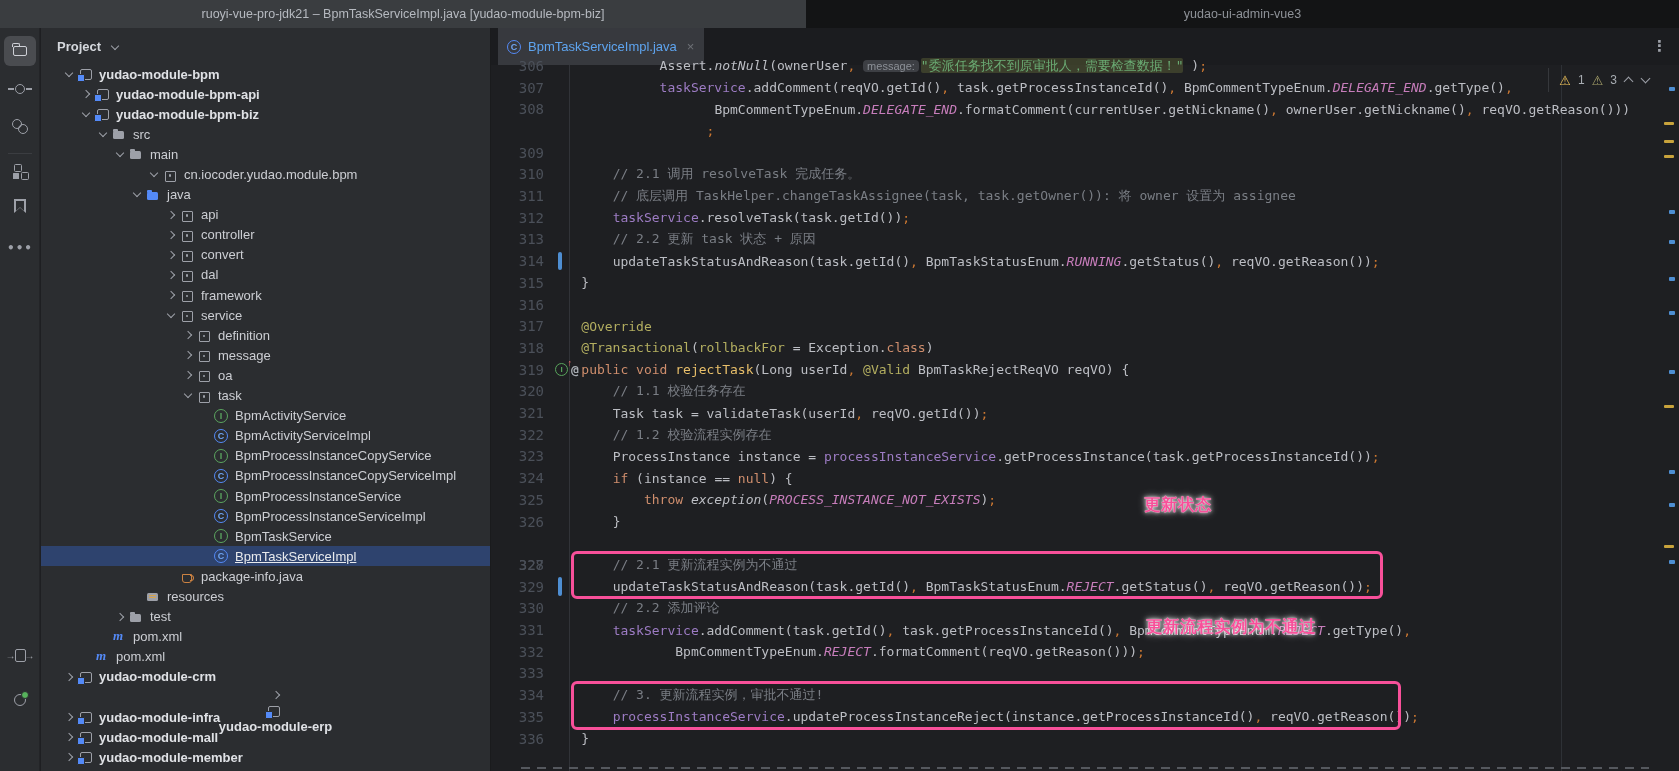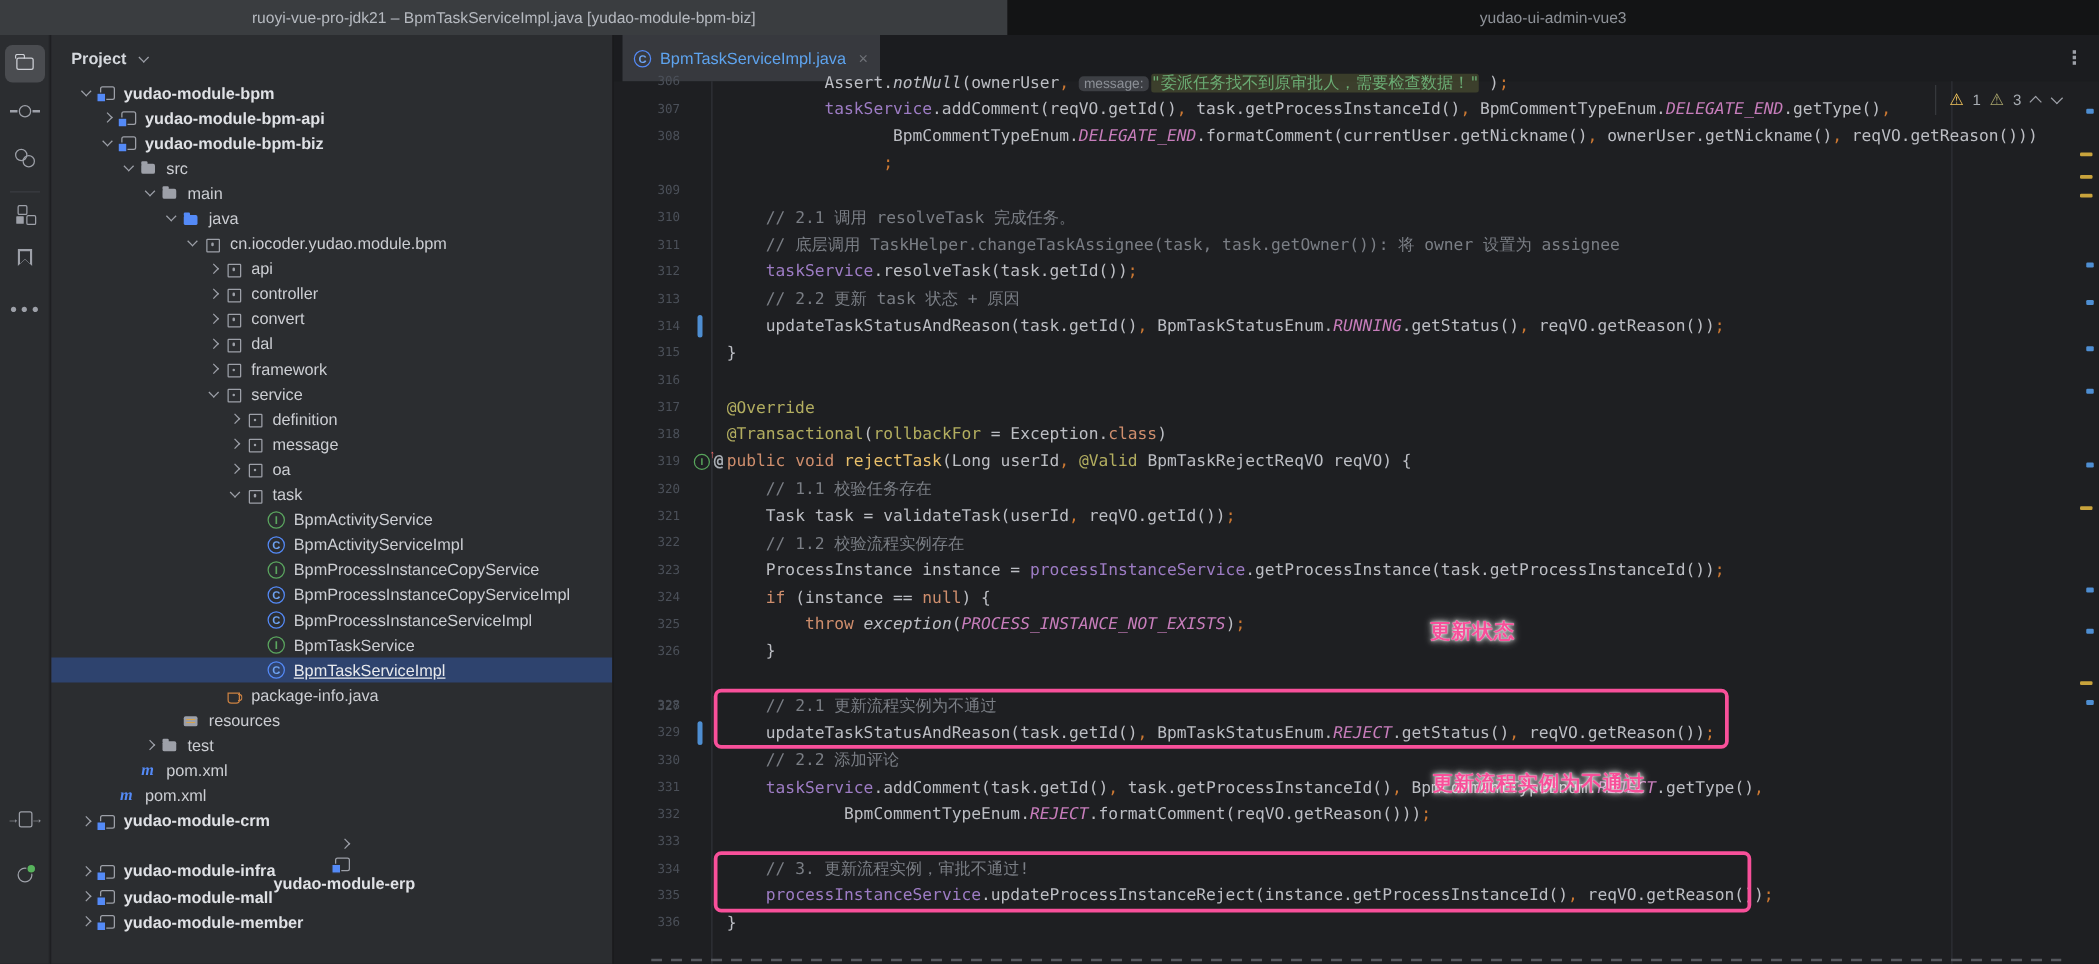--- a/index.html
+++ b/index.html
@@ -75,21 +75,21 @@
   .tab{margin-left:7px;padding:0 10px 0 8px;background:#37393E;display:flex;align-items:center;gap:6px;
     color:#5EA4EF;font-size:13px;position:relative}
   .tab-underline{position:absolute;left:7px;top:34px;height:3px;background:#3574F0}
   .tab .close{color:#6E7177;font-size:13px;margin-left:4px}
   .tab-more{position:absolute;right:12px;top:9px;color:#9DA0A8;font-size:15px;font-weight:700}
   .gutter-border{position:absolute;left:78px;top:37px;bottom:0;width:1px;background:#313338}
   .margin-guide{position:absolute;left:1070px;top:37px;bottom:0;width:1px;background:#2E3136}
   .lines{position:absolute;left:0;top:27px;right:0;bottom:0;
     font-family:"DejaVu Sans Mono","Liberation Mono",monospace;font-size:13px}
   .code-row{position:absolute;left:0;right:14px;height:21.7px;display:flex;align-items:center}
-  .ln{width:63px;text-align:right;padding-right:10px;color:#4B5059;font-size:10px;flex:none}
+  .ln{width:63px;text-align:right;padding-right:10px;color:#4B5059;font-size:14px;flex:none}
   .code{white-space:pre;margin-left:-4px}
   .chg{position:absolute;left:67px;top:1.5px;bottom:1.5px;width:3.5px;background:#4E8ED2;border-radius:2px}
   .gico{position:absolute;left:64px;top:3px;display:flex;gap:3px;align-items:center}
   .ovr{width:13px;height:13px;border:1.2px solid #58A55C;border-radius:50%;color:#58A55C;
     font:700 8px/11px "Liberation Sans",sans-serif;text-align:center;position:relative}
   .ovr::after{content:"↑";position:absolute;right:-5px;top:-6px;color:#F26D6D;font-size:9px}
   .at{color:#A8ADB3;font:700 13px/16px "DejaVu Sans Mono",monospace}
   .tk-def{color:#BCBEC4}
   .tk-kw{color:#CF8E6D}
   .tk-ann,.tk-attr{color:#B3AE60}
@@ -182,30 +182,30 @@
       <div class="tree-row" style="padding-left: 54px;">
         <span class="chev chev-d"></span>
         <span class="ti ti-folder"></span>
         <span class="lbl">src</span>
       </div>
       <div class="tree-row" style="padding-left: 71px;">
         <span class="chev chev-d"></span>
         <span class="ti ti-folder"></span>
         <span class="lbl">main</span>
       </div>
+      <div class="tree-row" style="padding-left: 105px;">
+        <span class="chev chev-d"></span>
+        <span class="ti ti-package"></span>
+        <span class="lbl">cn.iocoder.yudao.module.bpm</span>
+      </div>
       <div class="tree-row" style="padding-left: 88px;">
         <span class="chev chev-d"></span>
         <span class="ti ti-folder-blue"></span>
         <span class="lbl">java</span>
       </div>
-      <div class="tree-row" style="padding-left: 105px;">
-        <span class="chev chev-d"></span>
-        <span class="ti ti-package"></span>
-        <span class="lbl">cn.iocoder.yudao.module.bpm</span>
-      </div>
       <div class="tree-row" style="padding-left: 122px;">
         <span class="chev chev-r"></span>
         <span class="ti ti-package"></span>
         <span class="lbl">api</span>
       </div>
       <div class="tree-row" style="padding-left: 122px;">
         <span class="chev chev-r"></span>
         <span class="ti ti-package"></span>
         <span class="lbl">controller</span>
       </div>
@@ -261,20 +261,25 @@
       </div>
       <div class="tree-row" style="padding-left: 156px;">
         <span class="chev"></span>
         <span class="ti ti-iface"></span>
         <span class="lbl">BpmProcessInstanceCopyService</span>
       </div>
       <div class="tree-row" style="padding-left: 156px;">
         <span class="chev"></span>
         <span class="ti ti-class"></span>
         <span class="lbl">BpmProcessInstanceCopyServiceImpl</span>
+      </div>
+      <div class="tree-row" style="padding-left: 156px;">
+        <span class="chev"></span>
+        <span class="ti ti-iface"></span>
+        <span class="lbl">BpmProcessInstanceService</span>
       </div>
       <div class="tree-row" style="padding-left: 156px;">
         <span class="chev"></span>
         <span class="ti ti-class"></span>
         <span class="lbl">BpmProcessInstanceServiceImpl</span>
       </div>
       <div class="tree-row" style="padding-left: 156px;">
         <span class="chev"></span>
         <span class="ti ti-iface"></span>
         <span class="lbl">BpmTaskService</span>

